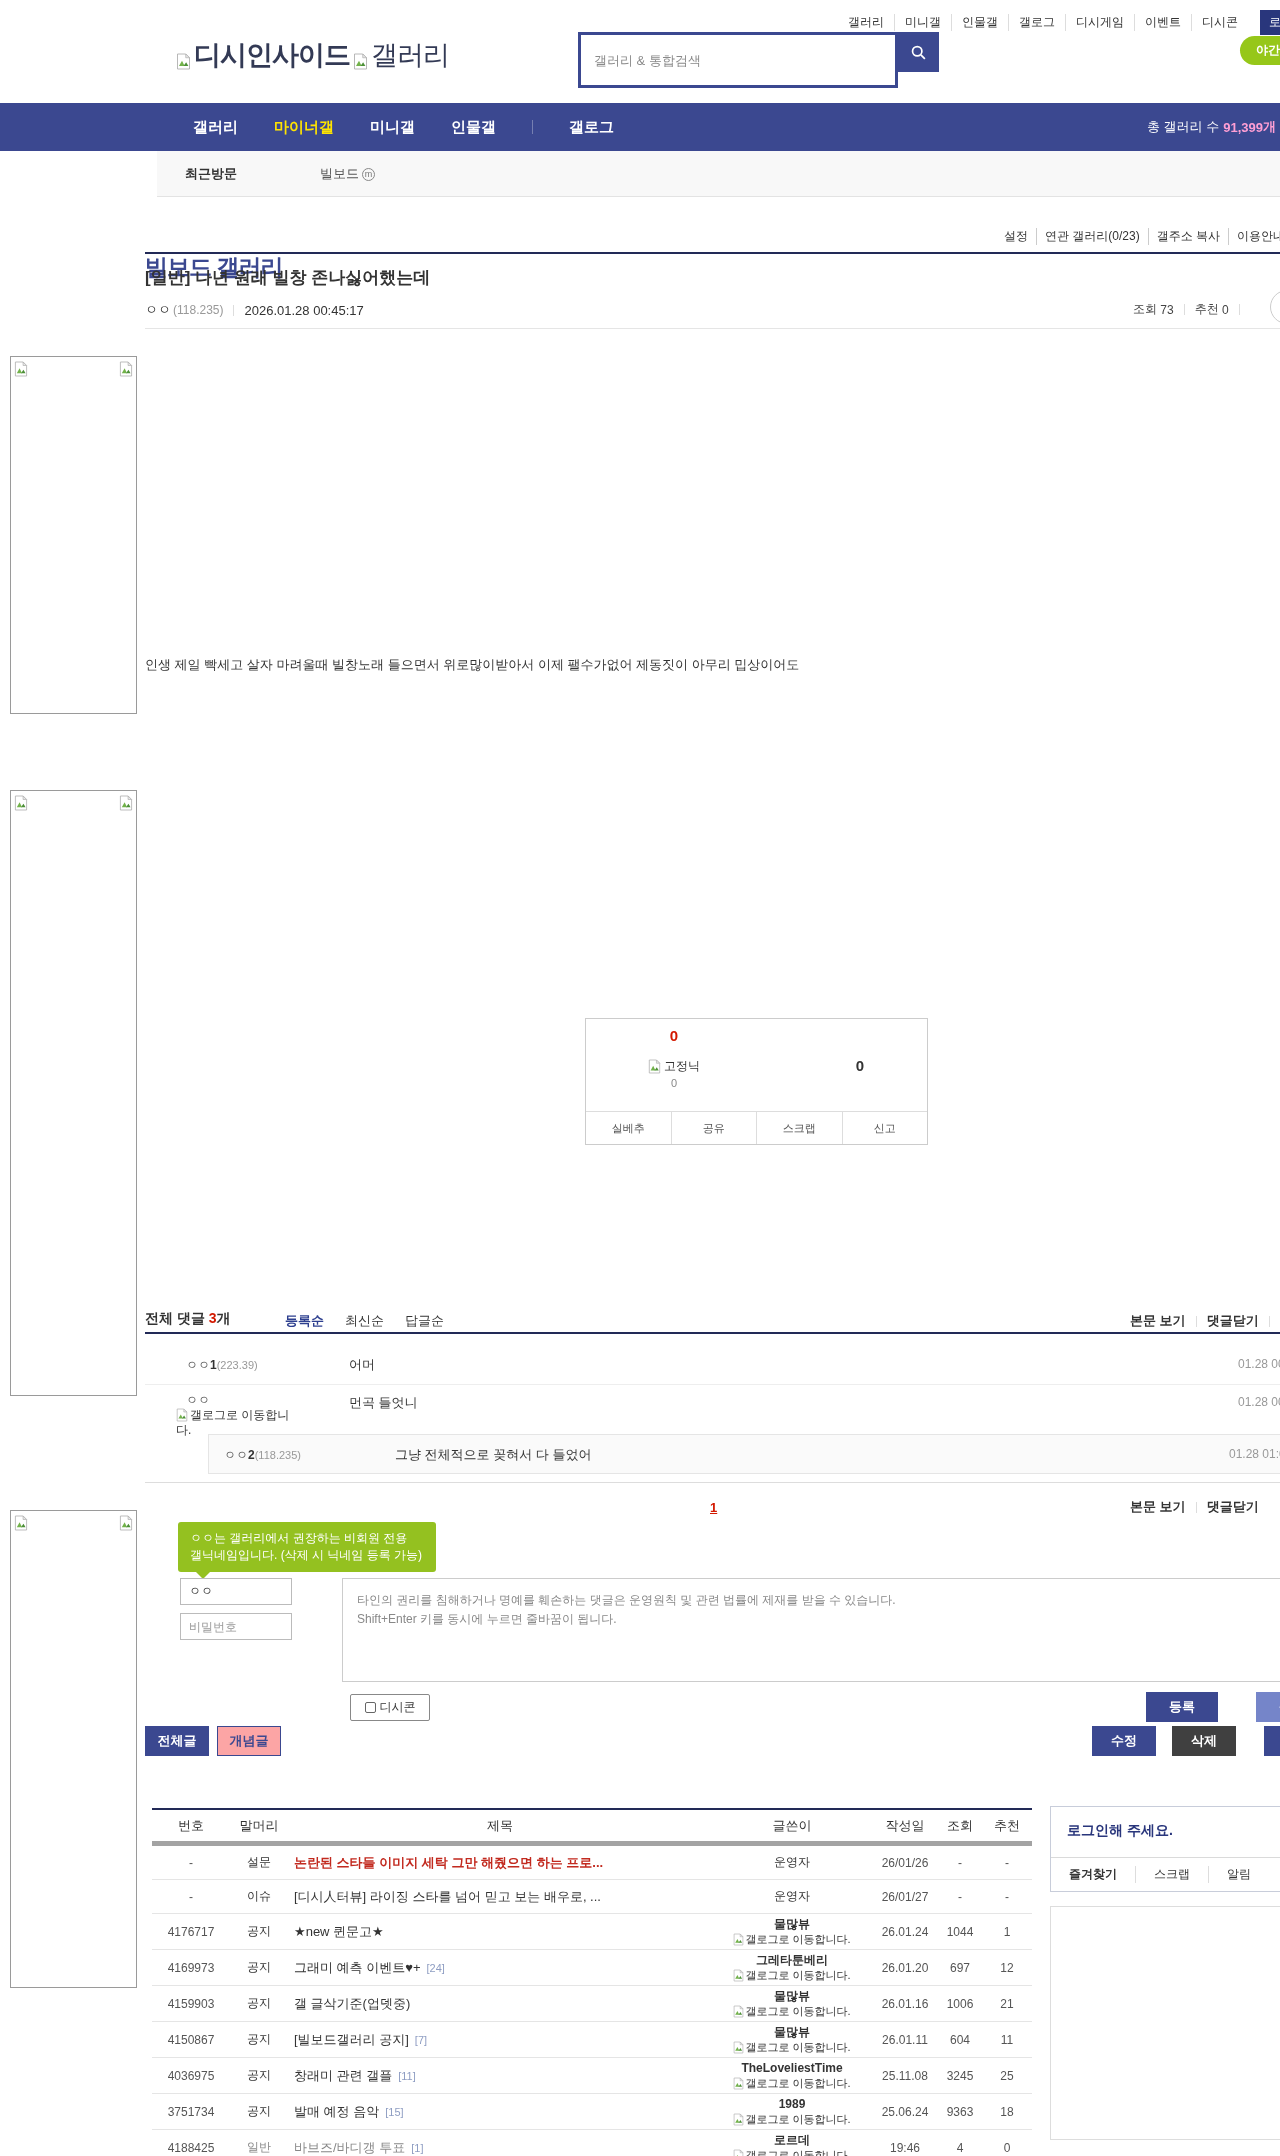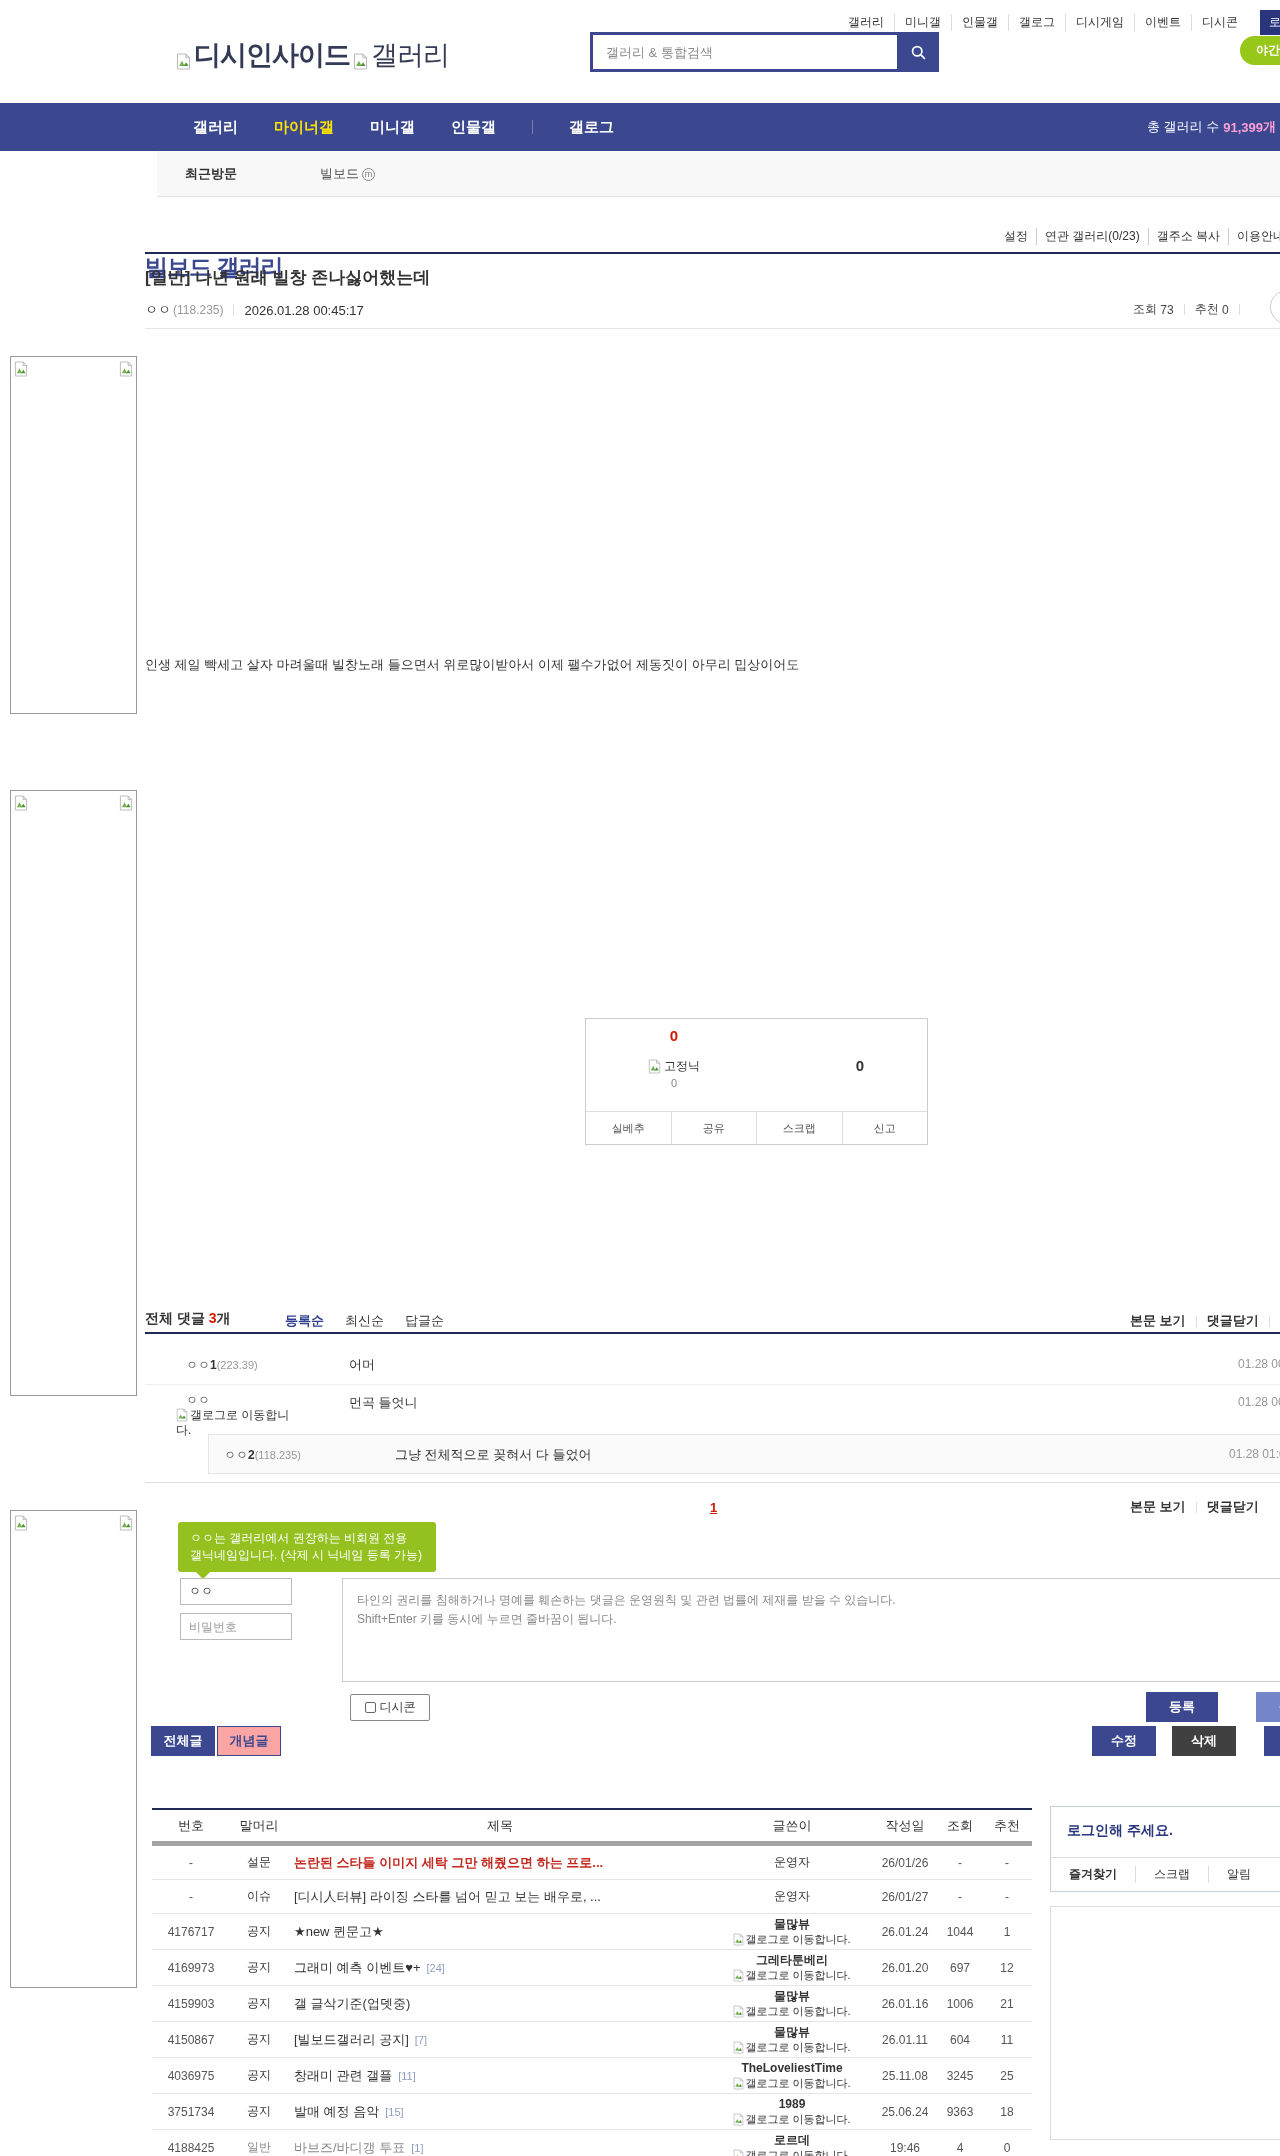--- a/index.html
+++ b/index.html
@@ -14,21 +14,21 @@
   .util a:last-of-type { border-right:none; }
   .login-btn { margin-left:12px; background:#29367c; color:#fff; font-size:12px; padding:4px 9px; white-space:nowrap; cursor:pointer; border:none; }
   .night-pill { top:36px; left:1240px; background:#96c719; color:#fff; font-size:12px; font-weight:bold; padding:6px 16px; border-radius:15px; white-space:nowrap; }
 
   
   .logo { top:40px; left:176px; display:flex; align-items:flex-end; gap:3px; font-size:27px; line-height:30px; letter-spacing:-1px; }
   .logo .t1 { font-weight:bold; color:#333a55; }
   .logo .t2 { color:#333a55; }
 
   
-  .search-box { top:32px; left:578px; width:320px; height:40px; border:3px solid #3b4890; background:#fff; display:flex; align-items:center;margin-left:12px; }
+  .search-box { top:32px; left:578px; width:320px; height:56px; border:3px solid #3b4890; background:#fff; display:flex; align-items:center; }
   .search-box input { border:none; outline:none; width:100%; padding:0 13px; font-size:13px; color:#333; font-family:inherit; }
   .search-box input::placeholder { color:#8a8a8a; }
   .search-btn { top:32px; left:897px; width:42px; height:40px; background:#3b4890; border:none; cursor:pointer; display:flex; align-items:center; justify-content:center; }
 
   
   .nav { top:103px; left:0; width:1280px; height:48px; background:#3b4890; }
   .nav-items { position:absolute; left:193px; top:0; height:48px; display:flex; align-items:center; gap:36px; }
   .nav-items a { color:#fff; font-size:15px; font-weight:bold; text-decoration:none; white-space:nowrap; }
   .nav-items a.active { color:#ffe400; }
   .nav-sep { width:1px; height:14px; background:rgba(255,255,255,.3); }
@@ -111,21 +111,21 @@
   .f-nick { top:1578px; left:180px; width:112px; height:27px; border:1px solid #bbb; font-size:12px; color:#333; padding:0 8px; font-family:inherit; }
   .f-pwd { top:1613px; left:180px; width:112px; height:27px; border:1px solid #bbb; font-size:12px; color:#333; padding:0 8px; font-family:inherit; }
   .f-pwd::placeholder, .f-nick::placeholder { color:#999; }
   .f-area { top:1578px; left:342px; width:1003px; height:104px; border:1px solid #ccc; background:#fff; padding:12px 14px; font-size:12px; color:#888; line-height:19px; cursor:text; }
   .f-dccon { top:1694px; left:350px; width:80px; height:27px; border:1px solid #888; border-radius:2px; background:#fff; font-size:12px; color:#333; display:flex; align-items:center; justify-content:center; gap:4px; cursor:pointer; }
   .dccon-ico { display:inline-block; width:11px; height:11px; border:1px solid #666; border-radius:2px; }
   .f-submit { top:1692px; left:1146px; width:72px; height:30px; background:#3b4890; color:#fff; font-size:13px; font-weight:bold; border:none; cursor:pointer; }
   .f-submit2 { top:1692px; left:1256px; width:72px; height:30px; background:#7585c9; color:#fff; font-size:13px; font-weight:bold; border:none; cursor:pointer; }
 
   
-  .btn-all { top:1726px; left:151px; width:64px; height:30px; background:#3b4890; color:#fff; font-size:13px; font-weight:bold; border:none; cursor:pointer; }
+  .btn-all { top:1726px; left:145px; width:64px; height:30px; background:#3b4890; color:#fff; font-size:13px; font-weight:bold; border:none; cursor:pointer; }
   .btn-best { top:1726px; left:217px; width:64px; height:30px; background:#fca5a5; color:#3b4890; font-size:13px; font-weight:bold; border:1px solid #3b4890; cursor:pointer; }
   .btn-edit { top:1726px; left:1092px; width:64px; height:30px; background:#3b4890; color:#fff; font-size:13px; font-weight:bold; border:none; cursor:pointer; }
   .btn-del { top:1726px; left:1172px; width:64px; height:30px; background:#404040; color:#fff; font-size:13px; font-weight:bold; border:none; cursor:pointer; }
   .btn-sliver { top:1726px; left:1264px; width:64px; height:30px; background:#3b4890; border:none; cursor:pointer; }
 
   
   .board { top:1808px; left:152px; width:880px; border-top:2px solid #222a57; }
   .brow { display:flex; align-items:center; border-bottom:1px solid #e5e5e5; }
   .brow.header { height:36px; border-bottom:5px solid #a3a3a3; font-size:13px; color:#333; }
   .brow.r1l { height:34px; }

